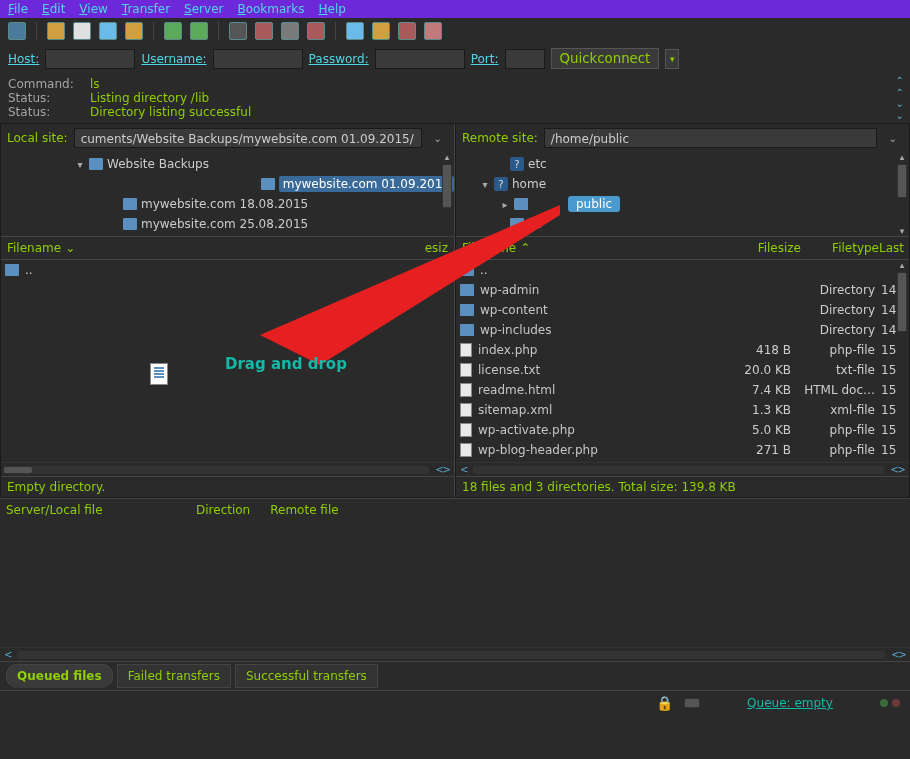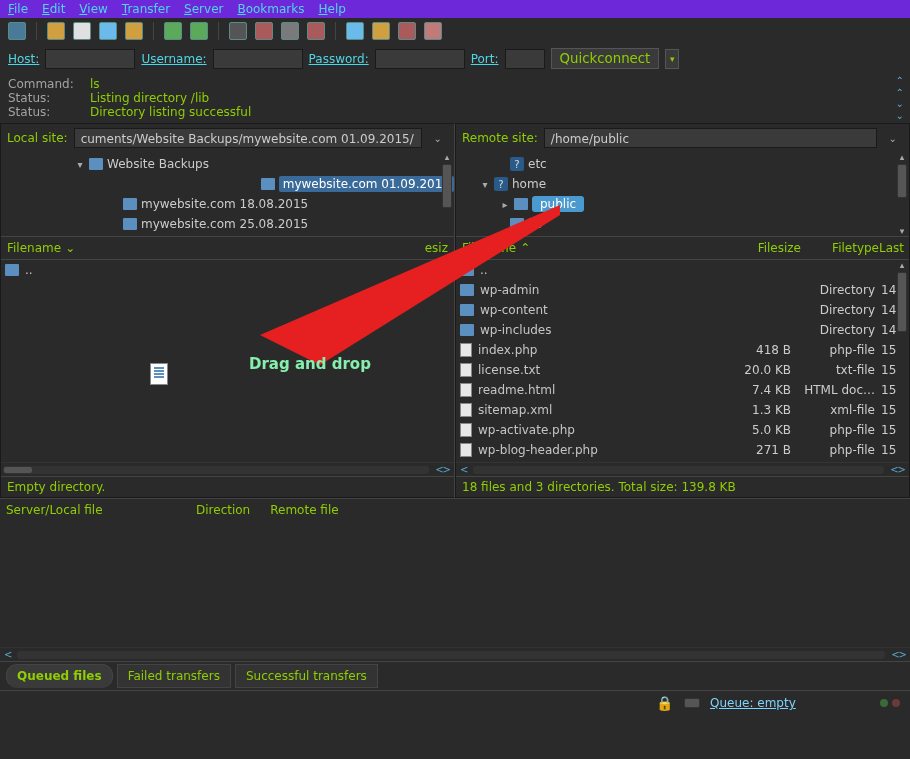--- a/index.html
+++ b/index.html
@@ -29,21 +29,21 @@
 .pathbar-input { flex: 1; background: #3a3a3a; border: 1px solid #1a1a1a; height: 20px; color: #ccc; padding: 0 6px; }
 .dd-arrow { color: #aaa; font-size: 10px; padding: 0 6px; cursor:pointer; }
 .tree { height: 84px; overflow: hidden; position: relative; padding: 2px 0; }
 .tree-row { display: flex; align-items: center; height: 20px; gap: 4px; padding-left: 4px; }
 .expander { color: #aaa; width: 10px; text-align: center; font-size: 10px; cursor:pointer; }
 .folder-icon { width: 14px; height: 12px; background: #5a8fc0; border-radius: 1px; display: inline-block; }
 .file-icon { width: 12px; height: 14px; background: #e8e8e8; border: 1px solid #888; display: inline-block; position:relative; }
 .q-icon { width: 14px; height: 14px; background: #2a5a8a; color: #ddd; display: inline-flex; align-items: center; justify-content: center; font-size: 10px; border-radius: 2px; }
 .tree-label { color: #ccc; }
 .tree-label.selected { background: #3a6a9a; color: #fff; padding: 1px 4px; border-radius: 2px; }
-.tree-label.hl { background: #4a9ad0; color: #fff; padding: 1px 8px; border-radius: 3px; }
+.tree-label.hl { background: #4a9ad0; color: #fff; padding: 1px 8px; border-radius: 3px; margin-left: 36px; }
 .tree-scroll { position: absolute; right: 0; top: 0; width: 14px; height: 100%; display: flex; flex-direction: column; align-items: center; }
 .tree-scroll .thumb { width: 10px; background: #555; border: 1px solid #333; border-radius: 2px; margin: 2px 0; }
 .list-header { display: flex; padding: 4px 6px; border-top: 1px solid #444; border-bottom: 1px solid #444; background: #2a2a2a; }
 .list-header span { color: #8fce00; font-size: 12px; }
 .sort-arrow { color:#ccc; margin-left:4px; font-size:10px; }
 .list-body { height: 202px; overflow: hidden; position: relative; }
 .list-row { display: flex; align-items: center; height: 20px; padding: 0 4px; gap: 6px; }
 .col-name { flex: 1; display: flex; align-items: center; gap: 6px; }
 .col-size { width: 56px; text-align: right; color: #ccc; }
 .col-type { width: 78px; color: #ccc; text-align: right; }
@@ -53,29 +53,29 @@
 .hscroll .thumb { position:absolute; left:0; top:0; height:8px; width:30px; background:#555; border-radius:3px; border:1px solid #333; }
 .hscroll .arrows { color: #5aaad0; font-size: 10px; padding: 0 4px; letter-spacing:-1px;}
 .statusbar { padding: 3px 6px; color: #8fce00; border-top: 1px solid #444; background:#2a2a2a; }
 .queue-header { display: flex; gap: 20px; padding: 4px 6px; border-top: 1px solid #444; }
 .queue-header span { color: #8fce00; }
 .queue-body { height: 126px; background: #2a2a2a; }
 .queue-tabs { display: flex; gap: 4px; padding: 2px 6px; border-top: 1px solid #444; }
 .queue-tab { padding: 4px 10px; background: #333; border: 1px solid #444; color: #8fce00; cursor:pointer; }
 .queue-tab.active { background: #3a3a3a; font-weight: bold; border-bottom-color:#3a3a3a;border-radius:11px; }
 .footer { display: flex; justify-content: flex-end; align-items: center; gap: 10px; padding: 4px 10px; border-top: 1px solid #444; }
-.footer-queue { color: #7dd3fc; text-decoration: underline; flex:1; max-width:160px; }
+.footer-queue { color: #14b8a6; text-decoration: underline; flex:1; max-width:160px;text-align:center; }
 .lock-icon { font-size:14px; color:#ccc; }
 .srv-icon { width:16px; height:10px; background:#555; border:1px solid #333; border-radius:2px; }
 .dots { display: flex; gap: 4px; }
 .dot { width: 8px; height: 8px; border-radius: 50%; }
 .dot.green { background: #3a6a3a; }
 .dot.red { background: #6a3a3a; }
 .arrow-annot { position: absolute; pointer-events: none; }
-.dnd-text { position: absolute; color: #86efac; font-weight: bold; font-size: 15px; pointer-events:none;margin-left:24px; }
+.dnd-text { position: absolute; color: #14b8a6; font-weight: bold; font-size: 15px; pointer-events:none; }
 .doc-icon { position: absolute; width: 18px; height: 22px; background: #fff; border: 1px solid #888; }
 .doc-icon:before { content:''; position:absolute; top:3px; left:3px; right:3px; height:2px; background:#5a8fc0; box-shadow: 0 3px 0 #5a8fc0, 0 6px 0 #5a8fc0, 0 9px 0 #5a8fc0; }
 </style>
 </head>
 <body>
 
 <div class="menubar">
   <span><u>F</u>ile</span>
   <span><u>E</u>dit</span>
   <span><u>V</u>iew</span>

